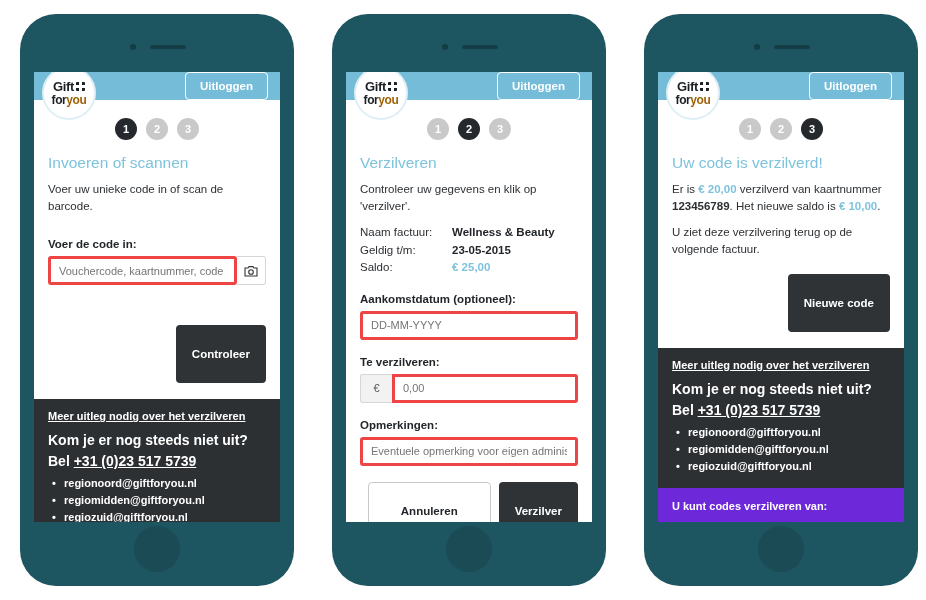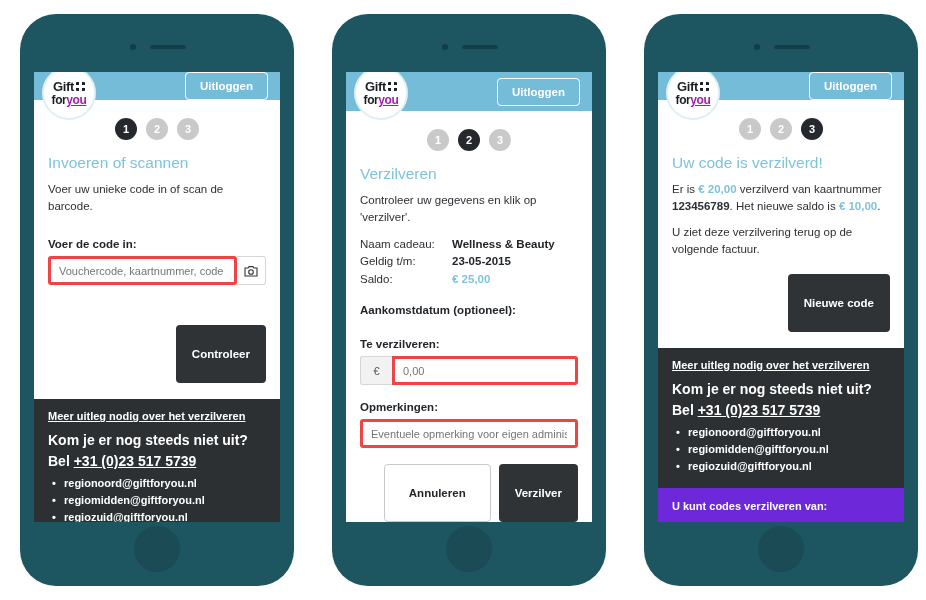--- a/index.html
+++ b/index.html
@@ -115,21 +115,21 @@
       #1b2024;
     border-radius: 1px;
   }
   .logo-l2 {
     font-size: 12px;
     font-weight: bold;
     letter-spacing: -0.4px;
     color: #1b2024;
     margin-top: 1px;
   }
-  .logo-l2 .you { color: #a21caf; text-decoration: underline; }
+  .logo-l2 .you { color: #a16207; }
 
   .logout-btn {
     border: 1px solid #ffffff;
     border-radius: 4px;
     color: #ffffff;
     background: transparent;
     font-size: 11.5px;
     font-weight: bold;
     padding: 7px 14px;
     cursor: pointer;
@@ -215,21 +215,21 @@
     cursor: pointer;
     font-family: "Liberation Sans", sans-serif;
   }
   .light-btn {
     background: #ffffff;
     color: #22262a;
     border: 1px solid #c9c9c9;
     border-radius: 4px;
     font-size: 11.5px;
     font-weight: bold;
-    padding: 9px 24px;
+    padding: 9px 32px;
     cursor: pointer;
     font-family: "Liberation Sans", sans-serif;
   }
   .btn-row {
     display: flex;
     justify-content: flex-end;
     gap: 8px;
   }
 
   
@@ -408,35 +408,36 @@
           <div class="step">3</div>
         </div>
 
         <div class="content">
           <h2 class="title">Verzilveren</h2>
           <div class="lead">Controleer uw gegevens en klik op 'verzilver'.</div>
           <div class="spacer-sm"></div>
 
           <div>
             <div class="detail-row">
-              <div class="detail-key">Naam cadeau:</div>
+              <div class="detail-key">Naam factuur:</div>
               <div class="detail-val">Wellness &amp; Beauty</div>
             </div>
             <div class="detail-row">
               <div class="detail-key">Geldig t/m:</div>
               <div class="detail-val">23-05-2015</div>
             </div>
             <div class="detail-row">
               <div class="detail-key">Saldo:</div>
               <div class="detail-val accent">€ 25,00</div>
             </div>
           </div>
 
           <div class="spacer-md"></div>
           <div class="field-label">Aankomstdatum (optioneel):</div>
+          <input class="txt-input" style="width: 100%;" type="text" placeholder="DD-MM-YYYY">
 
           <div class="spacer-md"></div>
           <div class="field-label">Te verzilveren:</div>
           <div class="prefix-group">
             <div class="prefix">€</div>
             <input class="txt-input" type="text" placeholder="0,00" style="">
           </div>
 
           <div class="spacer-md"></div>
           <div class="field-label">Opmerkingen:</div>

